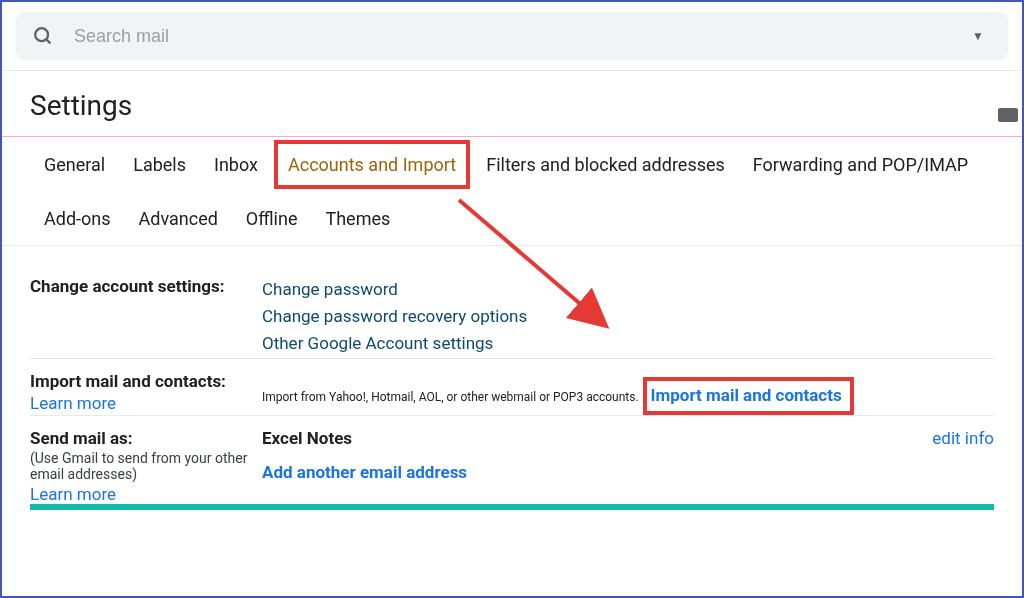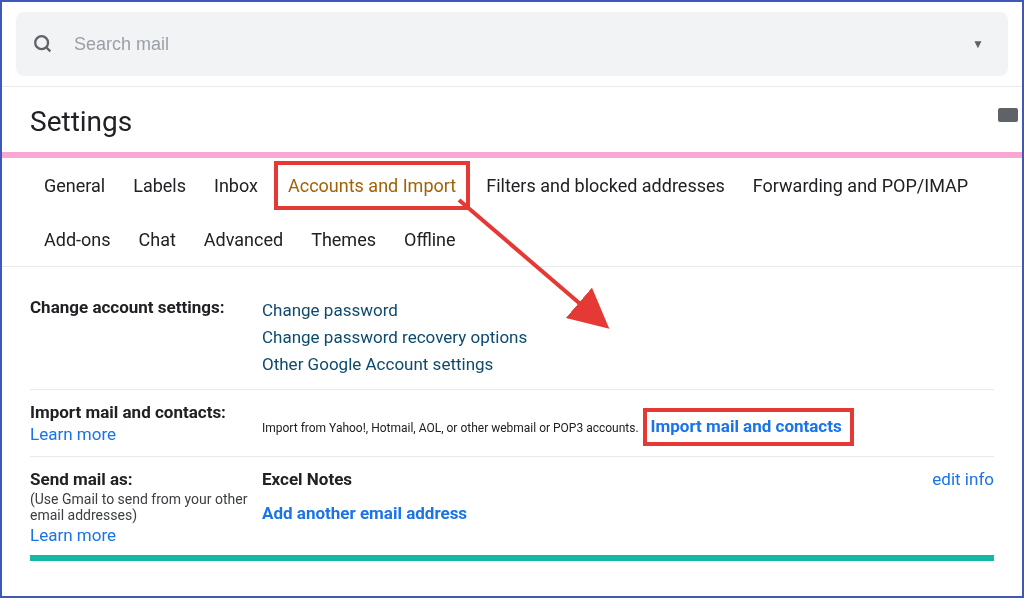--- a/index.html
+++ b/index.html
@@ -8,21 +8,21 @@
       background: #fff;
       width: 1024px;
       height: 598px;
       overflow: hidden;
       border: 2px solid #4058b8;
     }
     .search-bar {
       margin: 10px 14px 10px 14px;
       background: #f1f3f4;
       border-radius: 8px;
-      height: 64px;
+      height: 48px;
       display: flex;
       align-items: center;
       padding: 0 16px;
       position: relative;
     }
     .search-icon {
       color: #5f6368;
       margin-right: 20px;
       display: flex;
       align-items: center;
@@ -54,21 +54,21 @@
     .keyboard-icon {
       position: absolute;
       right: 6px;
       top: 108px;
       width: 20px;
       height: 14px;
       background: #5f6368;
       border-radius: 2px;
     }
     .tabs-container {
-      border-top: 6px solid #f9a8d4;
+      border-top: 1px solid #f9a8d4;
       border-bottom: 1px solid #e8eaed;
       padding: 0 28px;
     }
     .tabs-row {
       display: flex;
       flex-wrap: wrap;
       gap: 0;
       align-items: center;
     }
     .tab {
@@ -85,21 +85,21 @@
       border: 4px solid #e53935;
       padding: 10px 10px;
       margin: 3px 2px;
     }
     .content {
       padding: 18px 28px 0 28px;
     }
     .section {
       display: flex;
       border-bottom: 1px solid #e8eaed;
-      padding: 12px 0 10px 0;
+      padding: 12px 0 0 0;
       position: relative;
     }
     .section-left {
       width: 232px;
       flex-shrink: 0;
       padding-right: 8px;
     }
     .section-label {
       font-weight: 700;
       font-size: 17px;
@@ -188,24 +188,23 @@
   <div class="tabs-row">
     <span class="tab">General</span>
     <span class="tab">Labels</span>
     <span class="tab">Inbox</span>
     <span class="tab active red-box-tab">Accounts and Import</span>
     <span class="tab">Filters and blocked addresses</span>
     <span class="tab">Forwarding and POP/IMAP</span>
   </div>
   <div class="tabs-row">
     <span class="tab">Add-ons</span>
-    <span class="tab">Chat</span>
     <span class="tab">Advanced</span>
+    <span class="tab">Offline</span>
     <span class="tab">Themes</span>
-    <span class="tab">Offline</span>
   </div>
 </div>
 
 <svg class="annotation-arrow" width="180" height="140">
   <defs>
     <marker id="arrowhead" markerWidth="10" markerHeight="10" refX="2" refY="5" orient="auto">
       <polygon points="0 0, 10 5, 0 10" fill="#e53935"></polygon>
     </marker>
   </defs>
   <line x1="14" y1="10" x2="140" y2="118" stroke="#e53935" stroke-width="4" marker-end="url(#arrowhead)"></line>

